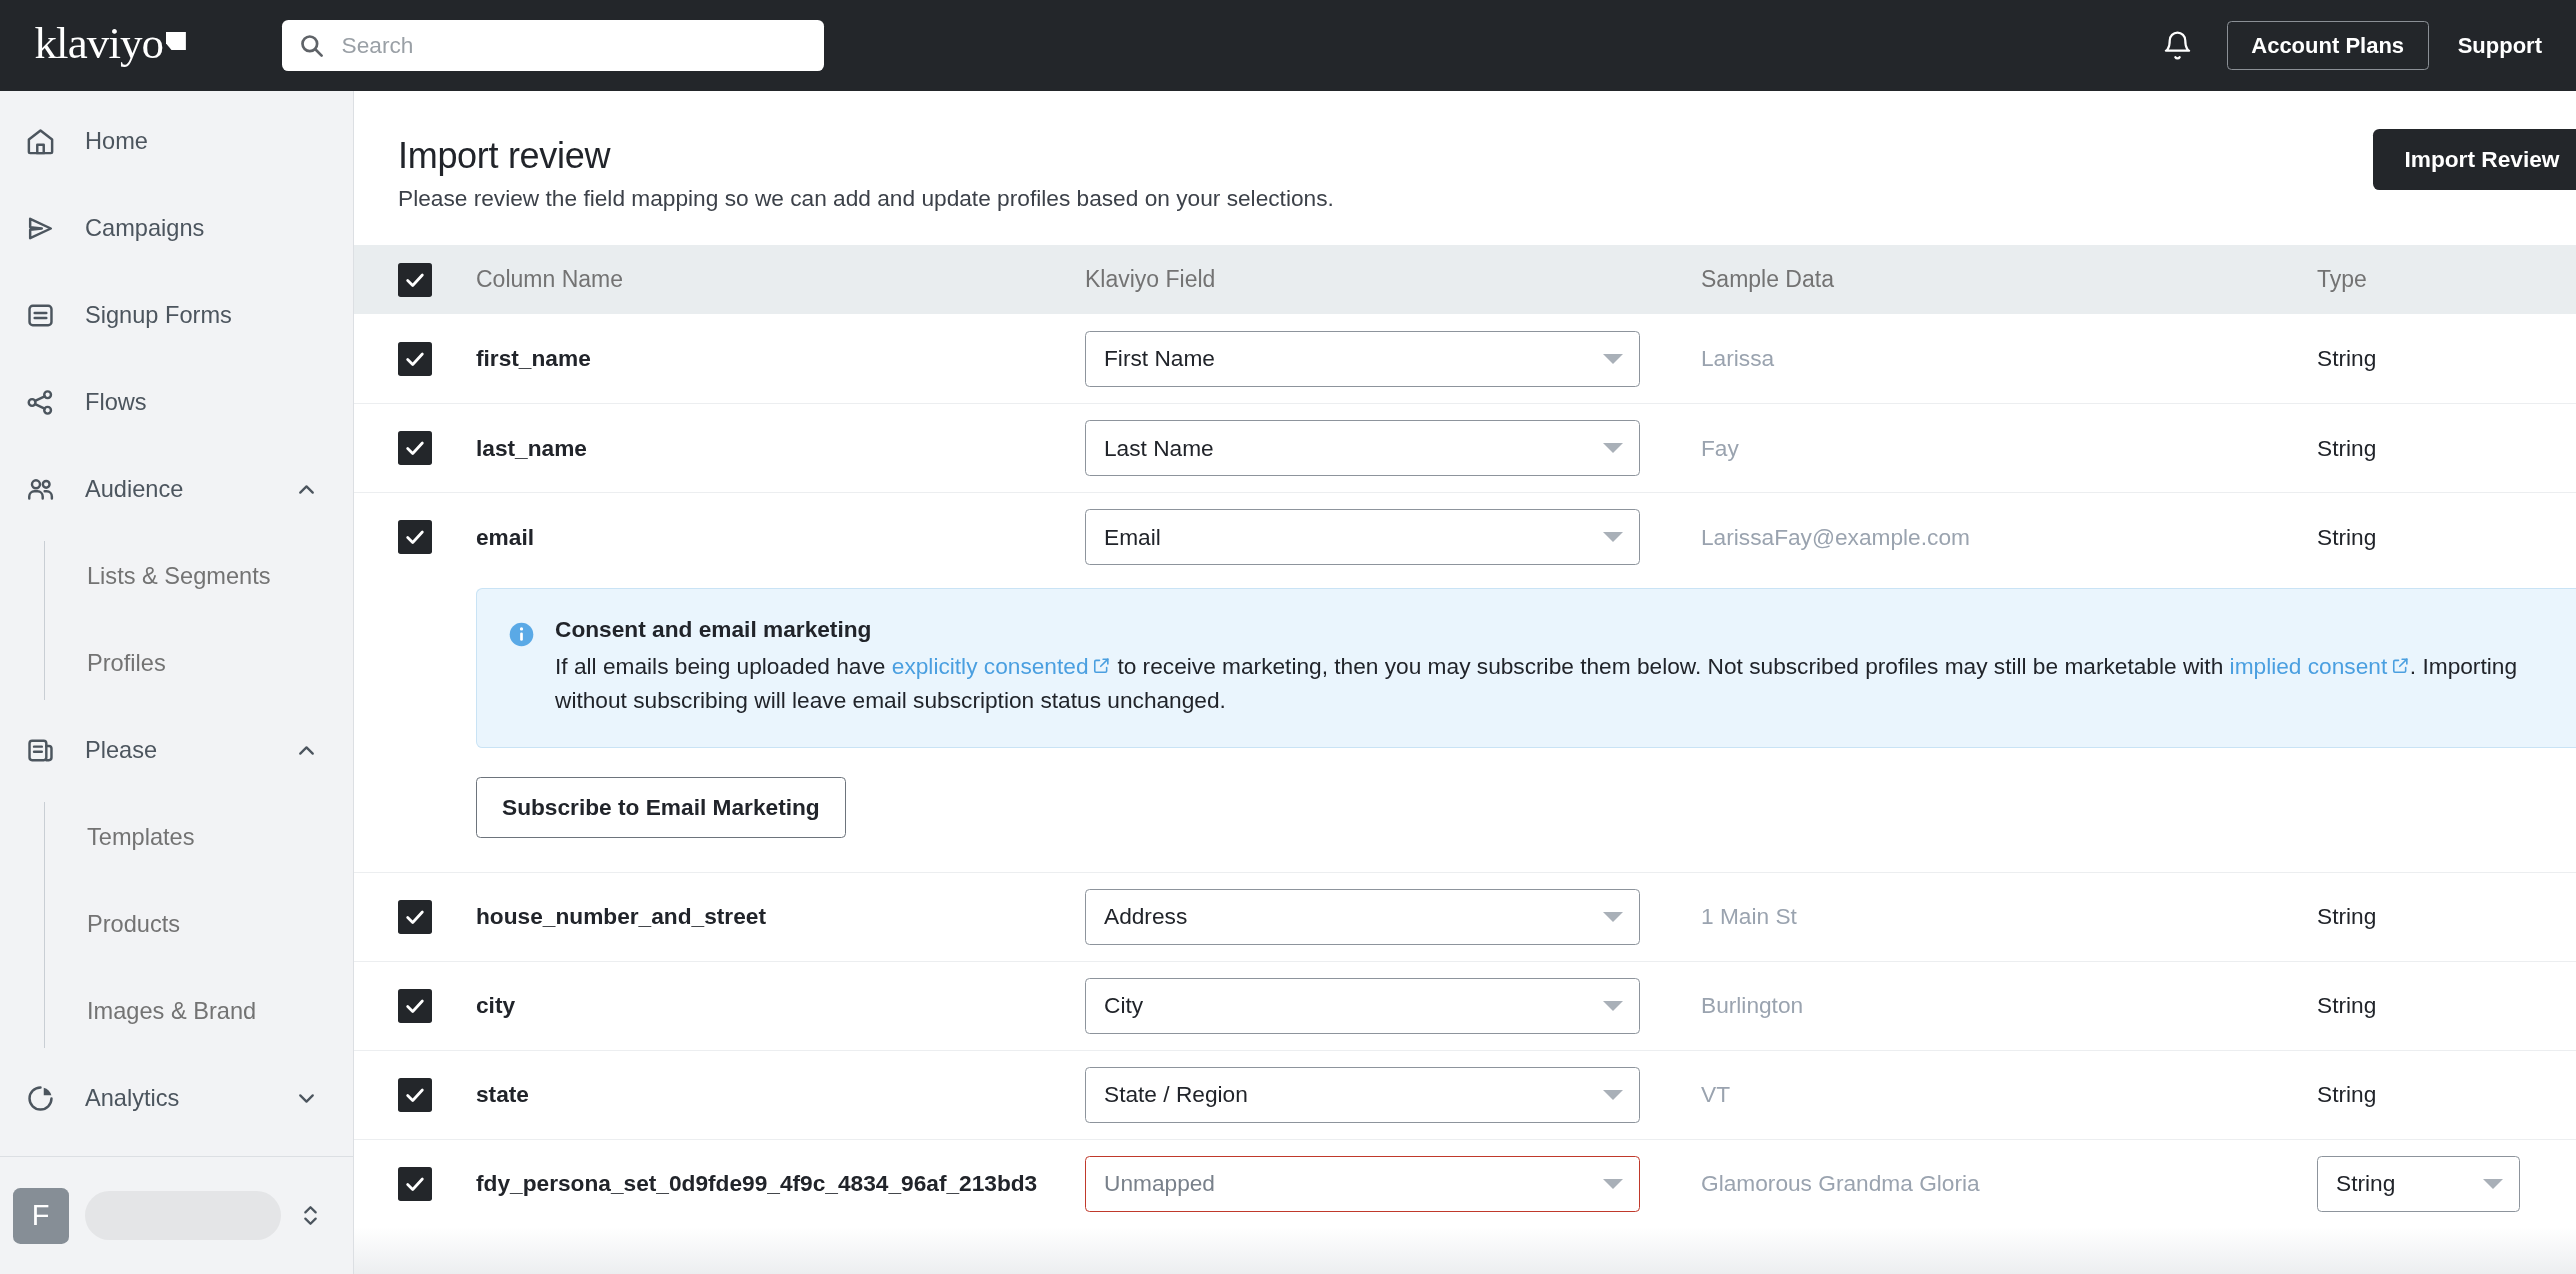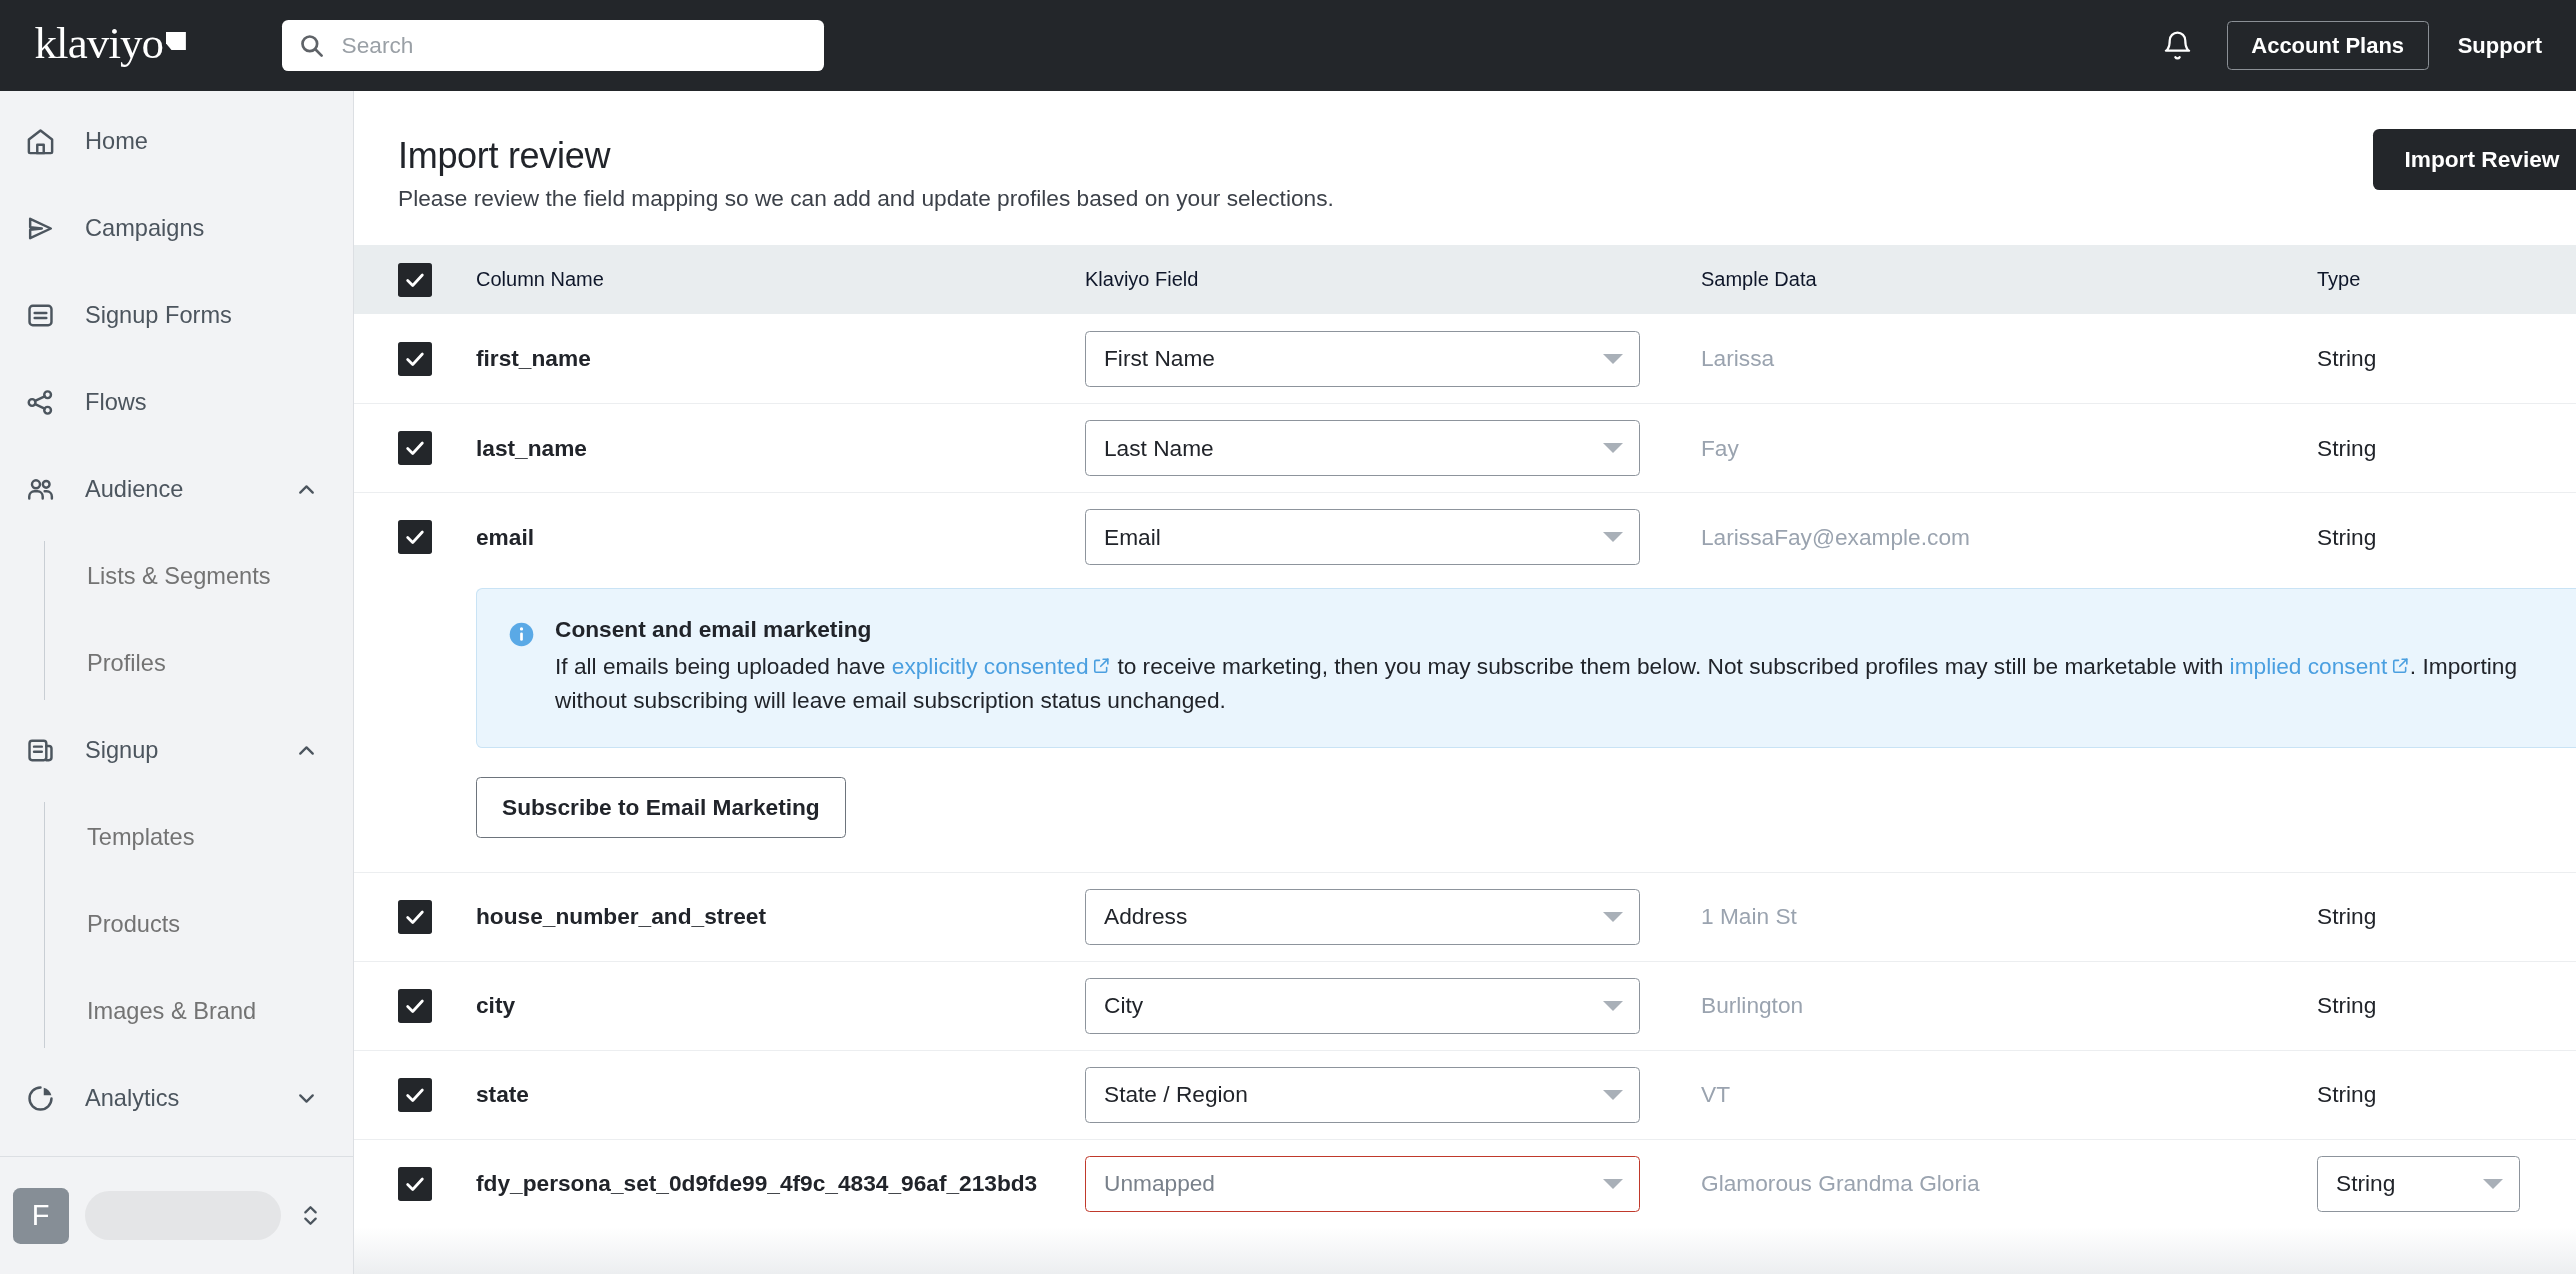--- a/index.html
+++ b/index.html
@@ -95,21 +95,21 @@
   
   .table { margin-top: 33px; width: 100%; }
   .trow { display: flex; align-items: center; min-height: 89px; padding-left: 44px; }
   .thead { background: #e9edef; min-height: 69px; }
   .tborder { border-top: 0.9px solid #eceef0; }
   .c-check { width: 78px; flex: 0 0 78px; display: flex; align-items: center; }
   .c-name  { width: 609px; flex: 0 0 609px; padding-right: 11px; overflow: hidden; white-space: nowrap; }
   .c-field { width: 616px; flex: 0 0 616px; }
   .c-sample{ width: 616px; flex: 0 0 616px; }
   .c-type  { flex: 1; min-width: 0; }
-  .th { font-size: 20px; color: #0f172a; }
+  .th { font-size: 23px; color: #737373; }
   .cell-name { font-size: 22.7px; color: #21242a; font-weight: bold; white-space: nowrap; }
   .cell-sample { font-size: 22.7px; color: #9aa3af; }
   .cell-type { font-size: 22.7px; color: #21242a; }
   .checkbox {
     width: 34px; height: 34px; background: #23262a; border-radius: 2.7px;
     display: flex; align-items: center; justify-content: center;
   }
   .select {
     height: 56px; border: 0.9px solid #8d949c; border-radius: 4.5px; background: #fff;
     display: flex; align-items: center; padding: 0 16.3px 0 18px;
@@ -256,21 +256,21 @@
 
         <div class="nav-item">
           <span class="ico">
             <svg width="31" height="31" viewBox="0 0 24 24" fill="none" stroke="#4c555e" stroke-width="1.9" stroke-linecap="round" stroke-linejoin="round">
               <rect x="3.5" y="4.5" width="13" height="15" rx="2"></rect>
               <path d="M16.5 8.5h2a2 2 0 0 1 2 2v7a2 2 0 0 1-2 2h-2"></path>
               <line x1="7" y1="9" x2="13" y2="9"></line>
                 <line x1="7" y1="13" x2="13" y2="13"></line>
             </svg>
           </span>
-          <span class="lbl">Signup</span>
+          <span class="lbl">Please</span>
           <span class="chev">
             <svg width="25" height="25" viewBox="0 0 24 24" fill="none" stroke="#4c555e" stroke-width="2.2" stroke-linecap="round" stroke-linejoin="round">
                 <polyline points="6 15 12 9 18 15"></polyline>
               </svg>
           </span>
         </div>
         <div class="subnav">
           <div class="sub-item">
             <span>Templates</span>
           </div>

